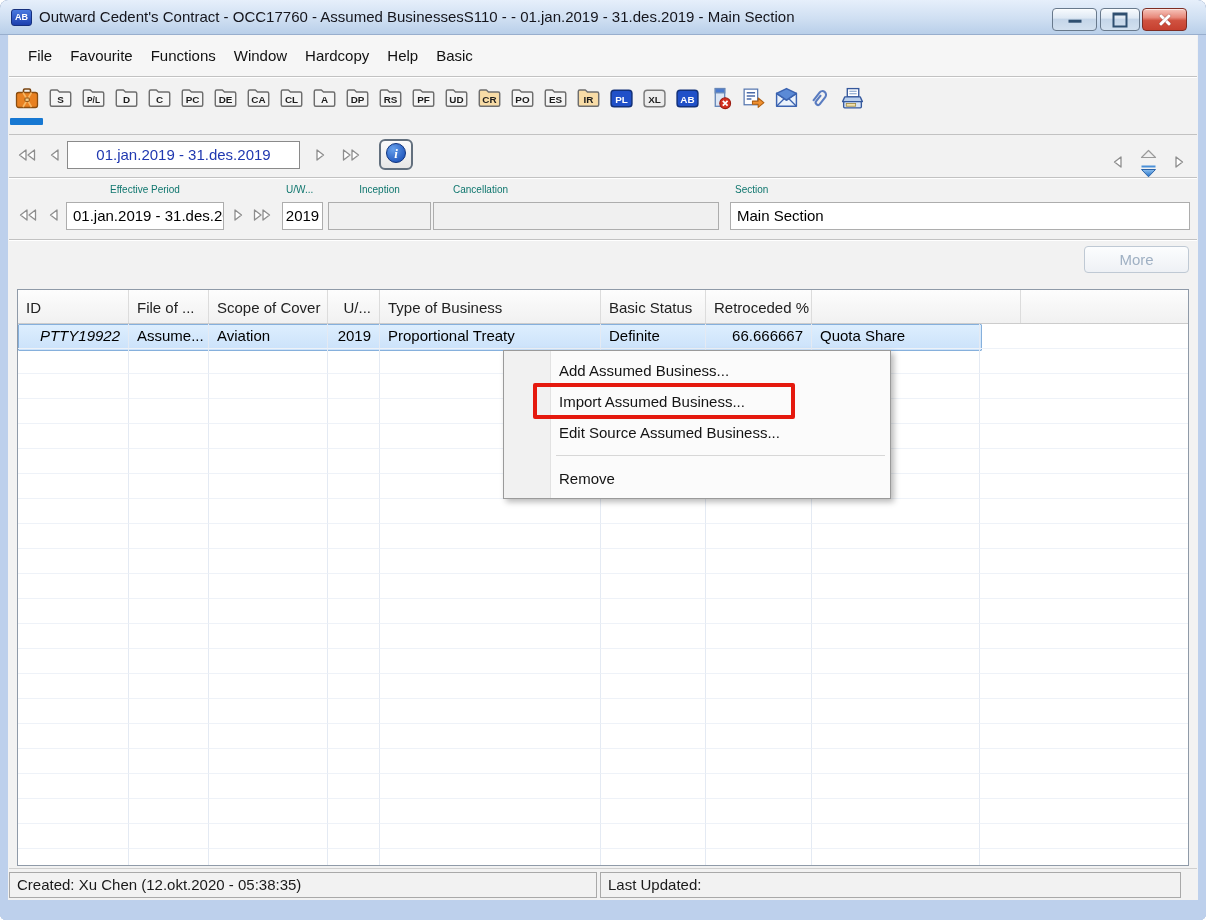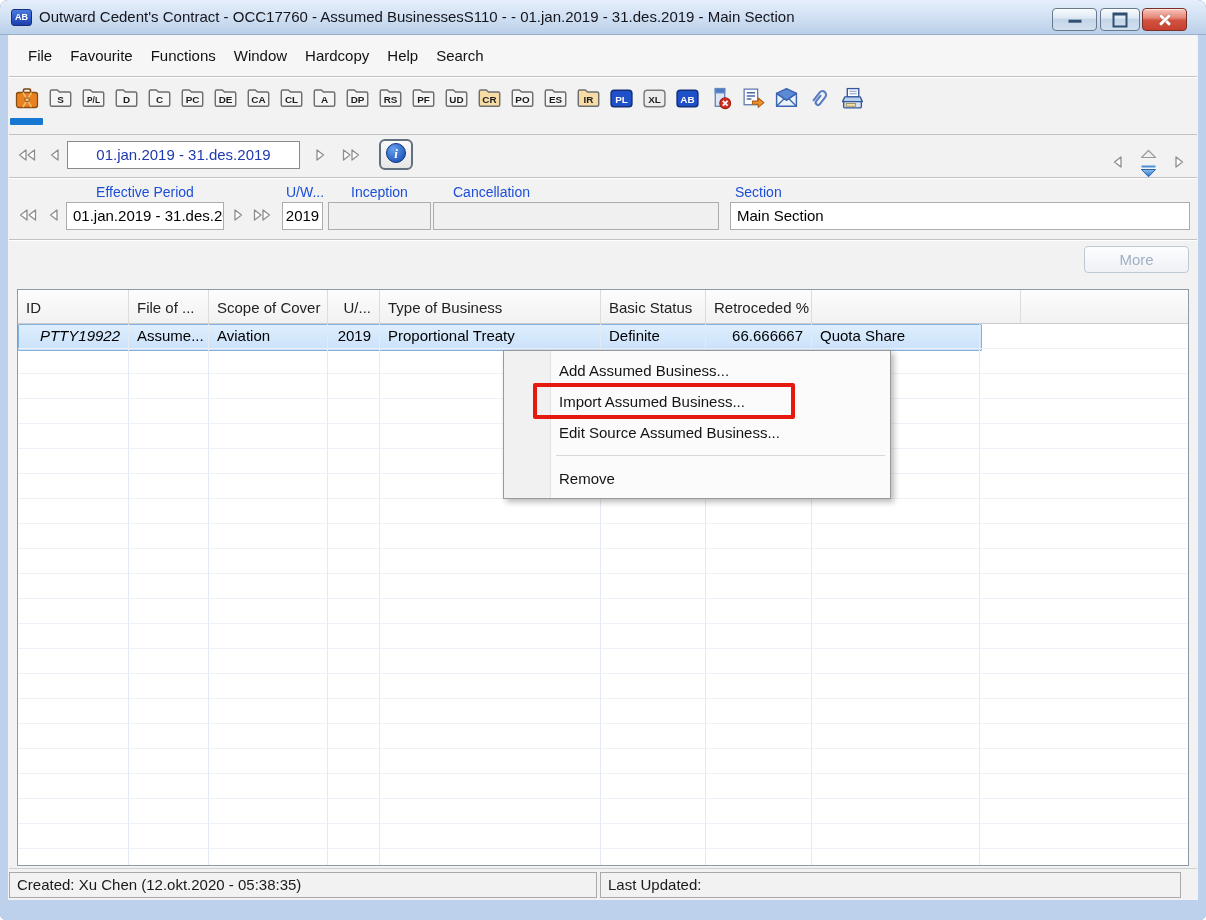--- a/index.html
+++ b/index.html
@@ -51,21 +51,21 @@
   .period-box { position:absolute; left:58px; top:6px; width:233px; height:28px; background:#fff;
                 border:1px solid #8a8a8a; text-align:center; line-height:26px; font-size:15px; color:#2038b0; }
   .info-btn { position:absolute; left:370px; top:4px; width:34px; height:31px; border:2px solid #63707e;
               border-radius:6px; background:linear-gradient(#fbfbfb,#e6e6e6); display:flex; align-items:center; justify-content:center; }
   .nav-widget { position:absolute; right:10px; top:10px; display:flex; align-items:center; gap:14px; }
   .updown { display:flex; flex-direction:column; gap:1px; align-items:center; }
 
   
   .formrow { position:absolute; left:9px; right:9px; top:179px; height:61px; background:#f2f2f2;
              border-bottom:1px solid #c2c2c2; box-shadow:0 1px 0 #ffffff; }
-  .flabel { position:absolute; top:5px; font-size:14px; color:#1d4ed8; white-space:nowrap; }
+  .flabel { position:absolute; top:5px; font-size:10px; color:#0f766e; white-space:nowrap; }
   .fbox { position:absolute; top:23px; height:28px; border:1px solid #adadad; background:#fff;
           font-size:15px; line-height:26px; padding:0 6px; color:#000; white-space:nowrap; overflow:hidden; }
   .fbox.dim { background:#f0f0f0; }
   .farrow { position:absolute; top:27px; }
 
   
   .morerow { position:absolute; left:9px; right:9px; top:241px; height:47px; background:#f2f2f2; }
   .more-btn { position:absolute; right:8px; top:5px; width:105px; height:27px; border:1px solid #bfc9d4;
               border-radius:4px; background:linear-gradient(#fcfdfe,#eef1f5); color:#9fb0c3; font-size:15px;
               text-align:center; line-height:25px; }
@@ -120,21 +120,21 @@
       </div>
   </div>
 
   <div class="menubar" id="menubar">
       <span class="menu-item">File</span>
       <span class="menu-item">Favourite</span>
       <span class="menu-item">Functions</span>
       <span class="menu-item">Window</span>
       <span class="menu-item">Hardcopy</span>
       <span class="menu-item">Help</span>
-      <span class="menu-item">Search</span>
+      <span class="menu-item">Basic</span>
     </div>
 
   <div class="toolbar">
     <div class="toolbar-inner" id="toolbar">
         <div class="tbtn">
           <svg width="26" height="26" viewBox="0 0 26 26">
             <rect x="9.5" y="3" width="7" height="5" rx="1.2" fill="none" stroke="#7a4410" stroke-width="1.6"></rect>
             <rect x="2.5" y="6.5" width="21" height="15" rx="2.2" fill="#e88122" stroke="#8a4d10" stroke-width="1.3"></rect>
             <path d="M9 6.5 L17.5 21 M17.5 6.5 L9 21" stroke="#f6b765" stroke-width="1.6"></path>
             <rect x="11" y="12" width="4.2" height="3.4" rx="0.8" fill="#f3ce8e" stroke="#8a4d10"></rect>

